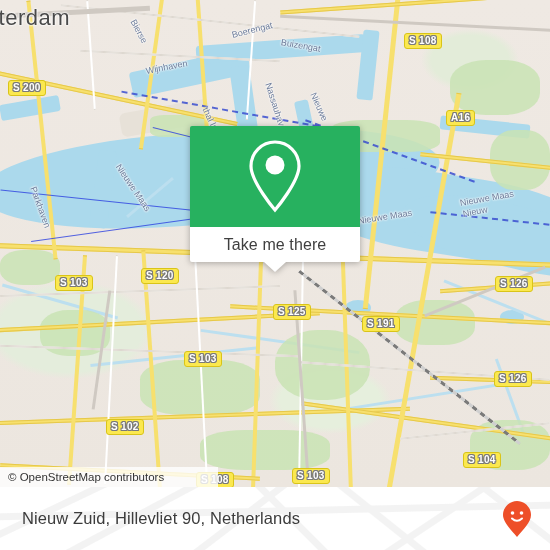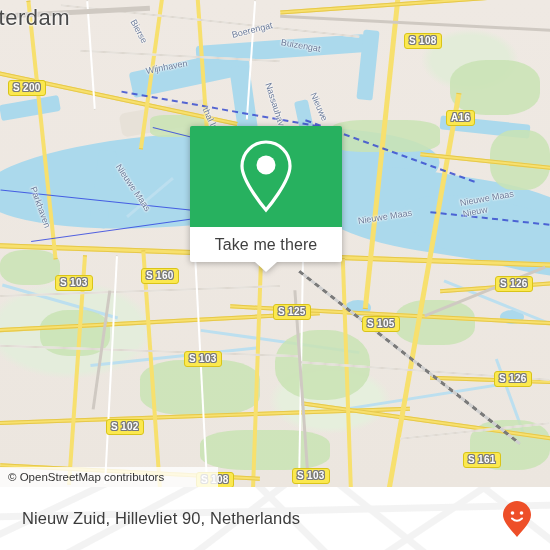--- a/index.html
+++ b/index.html
@@ -106,21 +106,21 @@
   .mlabel.big { font-size: 22px; color:#4a4a4a; letter-spacing:.5px;}
   .mlabel.water-name { color:#6b7b9a; }
 
   .ferry { position:absolute; border-top: 2px dashed #3b4fd0; opacity:.85; }
   .bluepath { position:absolute; border-top:1px solid #2b3fe0; opacity:.8; }
 
   
   #callout {
     position: absolute;
     left: 190px; top: 126px;
-    width: 152px;
+    width: 170px;
     z-index: 40;
     filter: drop-shadow(0 1px 3px rgba(0,0,0,0.30));
   }
   #callout-top {
     height: 101px;
     background: #27b15f;
     border-radius: 2px 2px 0 0;
     display: flex;
     align-items: center;
     justify-content: center;
@@ -308,29 +308,29 @@
         <div class="mlabel water-name" style="left: 33px; top: 182px; transform: rotate(70deg); transform-origin: left center;">Parkhaven</div>
         <div class="mlabel water-name" style="left: 358px; top: 216px; transform: rotate(-9deg); transform-origin: left center;">Nieuwe Maas</div>
         <div class="mlabel water-name" style="left: 460px; top: 198px; transform: rotate(-10deg); transform-origin: left center;">Nieuwe Maas</div>
         <div class="mlabel water-name" style="left: 463px; top: 209px; transform: rotate(-11deg); transform-origin: left center;">Nieuw</div>
       </div>
 
     <div id="map-shields">
         <div class="shield" style="left: 8px; top: 80px;">S 200</div>
         <div class="shield" style="left: 404px; top: 33px;">S 108</div>
         <div class="shield" style="left: 446px; top: 110px;">A16</div>
-        <div class="shield" style="left: 141px; top: 268px;">S 160</div>
+        <div class="shield" style="left: 141px; top: 268px;">S 120</div>
         <div class="shield" style="left: 55px; top: 275px;">S 103</div>
         <div class="shield" style="left: 495px; top: 276px;">S 126</div>
         <div class="shield" style="left: 273px; top: 304px;">S 125</div>
-        <div class="shield" style="left: 362px; top: 316px;">S 105</div>
+        <div class="shield" style="left: 362px; top: 316px;">S 191</div>
         <div class="shield" style="left: 184px; top: 351px;">S 103</div>
         <div class="shield" style="left: 494px; top: 371px;">S 126</div>
         <div class="shield" style="left: 106px; top: 419px;">S 102</div>
-        <div class="shield" style="left: 463px; top: 452px;">S 161</div>
+        <div class="shield" style="left: 463px; top: 452px;">S 104</div>
         <div class="shield" style="left: 292px; top: 468px;">S 103</div>
         <div class="shield" style="left: 196px; top: 472px;">S 108</div>
       </div>
   </div>
 
   <div id="callout">
     <div id="callout-top">
       <svg width="62" height="78" viewBox="0 0 62 78">
         <path d="M31 4 C17.7 4 7 14.7 7 28 C7 44 31 72 31 72 C31 72 55 44 55 28 C55 14.7 44.3 4 31 4 Z" fill="none" stroke="#ffffff" stroke-width="3.2"></path>
         <circle cx="31" cy="27" r="9.5" fill="#ffffff"></circle>

